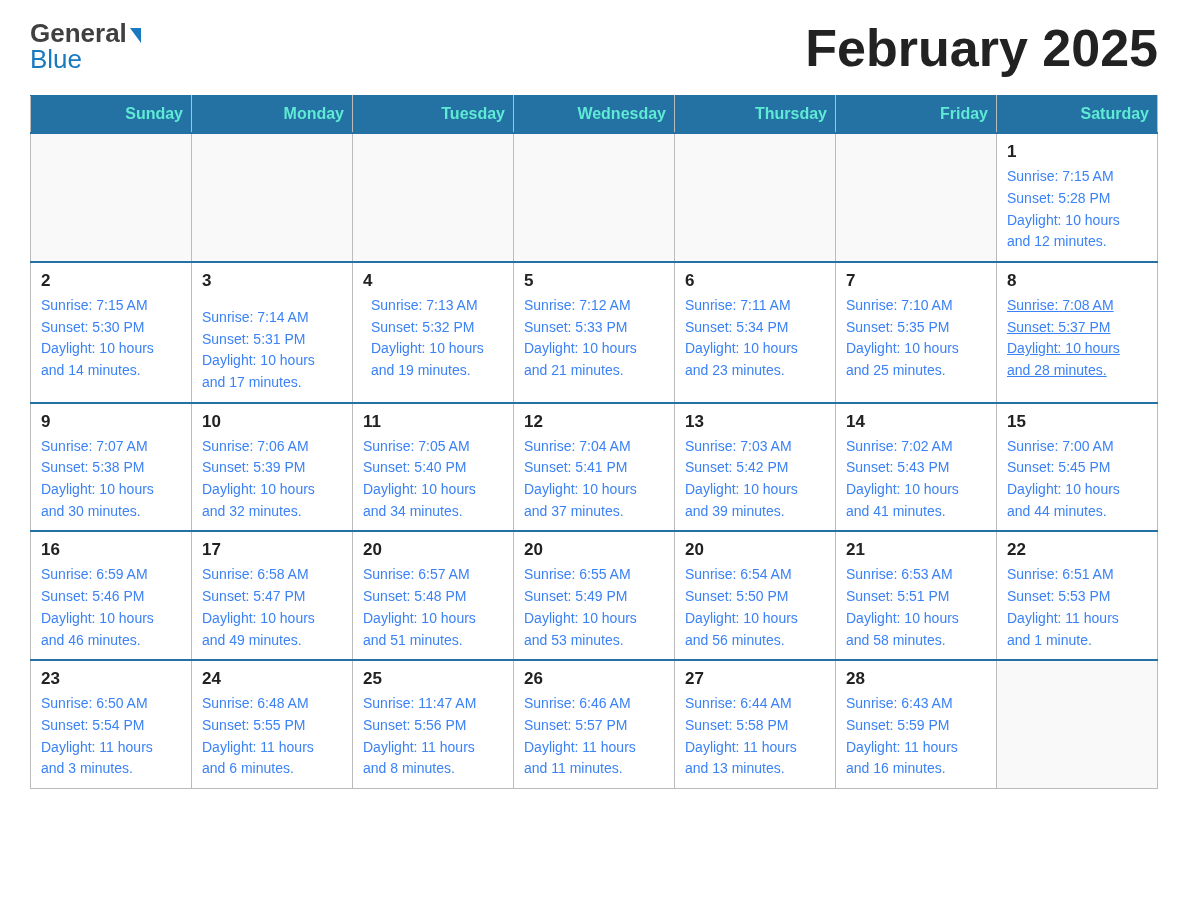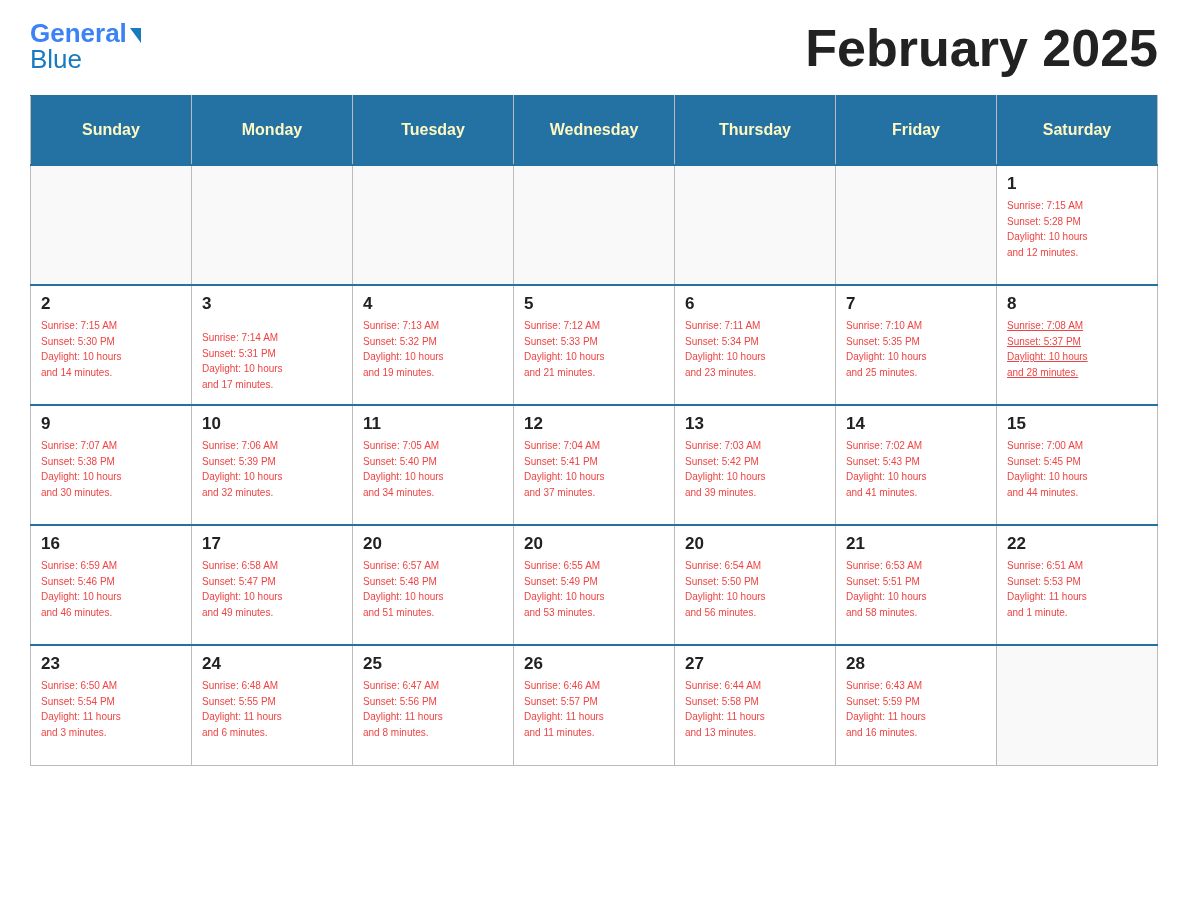--- a/index.html
+++ b/index.html
@@ -17,21 +17,21 @@
       margin-bottom: 18px;
     }
     .logo {
       display: flex;
       flex-direction: column;
       align-items: flex-start;
     }
     .logo-text {
       font-size: 26px;
       font-weight: bold;
-      color: #3b82f6;
+      color: #404040;
       line-height: 1;
     }
     .logo-line2 {
       color: #1a7abf;
       font-size: 26px;
       font-weight: normal;
       margin-top: -2px;
     }
     .title-block {
       text-align: left;
@@ -47,25 +47,25 @@
       color: #444;
       margin-top: 4px;
     }
     .calendar {
       width: 100%;
       border-collapse: collapse;
       border: 1px solid #bbb;
     }
     .calendar th {
       background-color: #2471a3;
-      color: #fef9c3;
+      color: #5eead4;
       font-size: 16px;
       font-weight: bold;
-      padding: 25px 8px;
-      text-align: center;
+      padding: 9px 8px;
+      text-align: right;
       border: 1px solid #bbb;
     }
     .calendar td {
       vertical-align: top;
       padding: 8px 10px;
       border: 1px solid #bbb;
       font-size: 13px;
       color: #222;
       width: 14.28%;
       min-height: 110px;
@@ -75,22 +75,22 @@
       background: #f9f9f9;
     }
     .day-number {
       font-size: 17px;
       font-weight: bold;
       color: #222;
       display: block;
       margin-bottom: 4px;
     }
     .day-info {
-      font-size: 10px;
-      color: #ef4444;
+      font-size: 14px;
+      color: #3b82f6;
       line-height: 1.55;
     }
     .calendar tr td {
       border-top: 2px solid #2471a3;
     }
     .calendar thead tr th {
       border-top: 1px solid #2471a3;
     }
   </style>
 </head>
@@ -146,21 +146,21 @@
         </td>
         <td>
           <span class="day-number">3</span>
           <div class="day-info" style="white-space: pre-line; margin-top: 16px;">Sunrise: 7:14 AM
 Sunset: 5:31 PM
 Daylight: 10 hours
 and 17 minutes.</div>
         </td>
         <td>
           <span class="day-number">4</span>
-          <div class="day-info" style="white-space: pre-line;">Sunrise: 7:13 AM
+          <div class="day-info" style="white-space: pre-line; margin-left: 8px;">Sunrise: 7:13 AM
 Sunset: 5:32 PM
 Daylight: 10 hours
 and 19 minutes.</div>
         </td>
         <td>
           <span class="day-number">5</span>
           <div class="day-info" style="white-space: pre-line;">Sunrise: 7:12 AM
 Sunset: 5:33 PM
 Daylight: 10 hours
 and 21 minutes.</div>
@@ -299,21 +299,21 @@
         </td>
         <td>
           <span class="day-number">24</span>
           <div class="day-info" style="white-space: pre-line;">Sunrise: 6:48 AM
 Sunset: 5:55 PM
 Daylight: 11 hours
 and 6 minutes.</div>
         </td>
         <td>
           <span class="day-number">25</span>
-          <div class="day-info" style="white-space: pre-line;">Sunrise: 6:47 AM
+          <div class="day-info" style="white-space: pre-line;">Sunrise: 11:47 AM
 Sunset: 5:56 PM
 Daylight: 11 hours
 and 8 minutes.</div>
         </td>
         <td>
           <span class="day-number">26</span>
           <div class="day-info" style="white-space: pre-line;">Sunrise: 6:46 AM
 Sunset: 5:57 PM
 Daylight: 11 hours
 and 11 minutes.</div>

